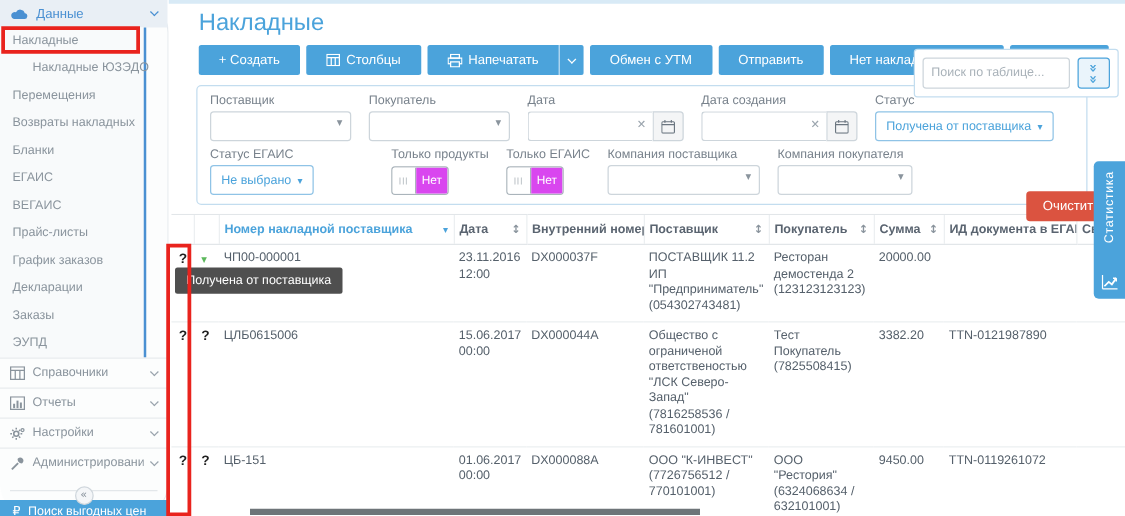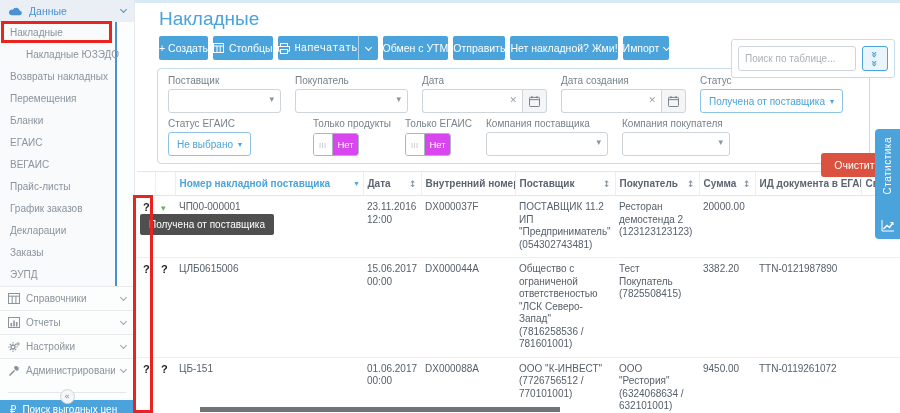--- a/index.html
+++ b/index.html
@@ -3,21 +3,21 @@
 <meta charset="utf-8">
 <style>
   * { margin:0; padding:0; box-sizing:border-box; }
   html,body { width:900px; height:413px; overflow:hidden; background:#fff;
     font-family:"Liberation Sans","DejaVu Sans",sans-serif; }
   .app { position:relative; width:900px; height:413px; background:#fff; }
   .ico { font-family:"DejaVu Sans",sans-serif; }
 
   
   .sidebar { position:absolute; left:0; top:0; width:135px; height:413px;
-    background:#fcfdfd; border-right:1px solid #e4e9ed; display:flex; flex-direction:column; }
+    background:#fcfdfd; border-right:1px solid #e4e9ed; display:flex; flex-direction:column;border-radius:26px; }
   .side-root { height:22px; background:#e9eff5; color:#4a90d2; font-size:10.5px;
     display:flex; align-items:center; gap:6px; padding:0 8px; flex:none; }
   .side-root .lbl { flex:1; }
   .side-group { background:#f8fafb; border-right:2px solid #4a90d2; width:117px; flex:none; }
   .side-item { height:22px; line-height:22px; font-size:10px; color:#8a949d;
     padding-left:10px; white-space:nowrap; cursor:pointer; }
   .side-item.sub { padding-left:26px; }
   .side-sec { height:24px; display:flex; align-items:center; gap:6px; padding:0 8px;
     font-size:10px; color:#8a949d; border-top:1px solid #e7ebee; flex:none; cursor:pointer; }
   .side-sec .lbl { flex:1; white-space:nowrap; overflow:hidden; }
@@ -30,24 +30,24 @@
     border:1px solid #cfd6dc; border-radius:50%; background:#f4f6f8; color:#8a949d; font-size:9px; cursor:pointer; }
   .side-price { margin-top:auto; flex:none; background:#4ba3db; color:#fff; font-size:10px;
     display:flex; align-items:center; gap:6px; padding:0 10px; height:18px; cursor:pointer; }
 
   
   .main { position:absolute; left:135px; top:0; width:765px; height:413px;
     border-top:3px solid #d8eaf6; overflow:hidden; }
   .page-title { color:#4ba3db; font-size:19px; font-weight:400; margin:5px 0 6px 24px; }
   .toolbar { display:flex; gap:5px; margin-left:24px; height:24px; }
   .btn-blue { background:#4ba3db; color:#fff; border:none; border-radius:2px; font-size:10.5px;
-    padding:0 0; display:flex; align-items:center; gap:5px; cursor:pointer;
+    padding:0 16px; display:flex; align-items:center; gap:5px; cursor:pointer;
     font-family:"Liberation Sans",sans-serif; white-space:nowrap; }
   .btn-group { display:flex; }
-  .btn-group .btn-blue:first-child { border-radius:2px 0 0 2px;font-family:Liberation Mono, monospace; }
+  .btn-group .btn-blue:first-child { border-radius:2px 0 0 2px; }
   .btn-caret { border-radius:0 2px 2px 0; border-left:1px solid rgba(255,255,255,.55); padding:0 7px; }
   .wchev { width:5px; height:5px; border-right:1.4px solid #fff; border-bottom:1.4px solid #fff;
     transform:rotate(45deg); display:inline-block; margin-top:-2px; }
 
   .search-panel { position:absolute; right:5px; top:36px; z-index:5; background:#fff;
     border:1px solid #c3ddef; border-radius:3px; padding:6px; display:flex; gap:6px; align-items:center; }
   .search-input { width:118px; height:25px; border:1px solid #cdd5db; border-radius:3px;
     font-size:10px; padding:0 6px; color:#555; font-family:Liberation Sans, sans-serif; }
   .search-input::placeholder { color:#a9b2b9; }
   .btn-up { width:26px; height:25px; border:1px solid #4ba3db; border-radius:3px; background:#eaf4fb;
@@ -133,22 +133,22 @@
             <path d="M4 9.5 a3 3 0 1 1 1.1-5.8 A4 4 0 0 1 12.6 4.6 A2.4 2.4 0 0 1 12 9.5 Z" fill="#4a90d2"></path>
           </svg>
       </span>
       <span class="lbl">Данные</span>
       <span class="chev blue"></span>
     </div>
 
     <nav class="side-group">
       <div class="side-item">Накладные</div>
       <div class="side-item sub">Накладные ЮЗЭДО</div>
+      <div class="side-item">Перемещения</div>
       <div class="side-item">Возвраты накладных</div>
-      <div class="side-item">Перемещения</div>
       <div class="side-item">Бланки</div>
       <div class="side-item">ЕГАИС</div>
       <div class="side-item">ВЕГАИС</div>
       <div class="side-item">Прайс-листы</div>
       <div class="side-item">График заказов</div>
       <div class="side-item">Декларации</div>
       <div class="side-item">Заказы</div>
       <div class="side-item">ЭУПД</div>
     </nav>
 

